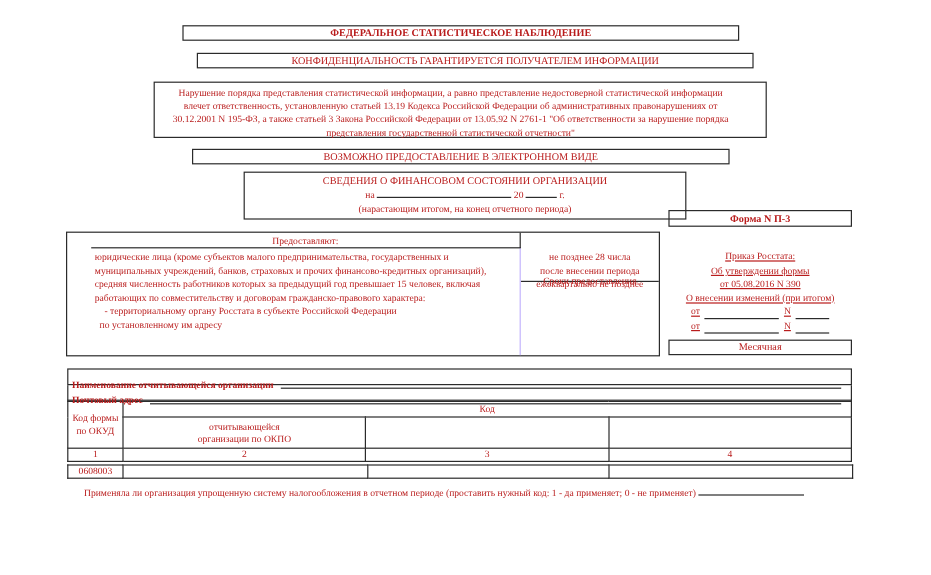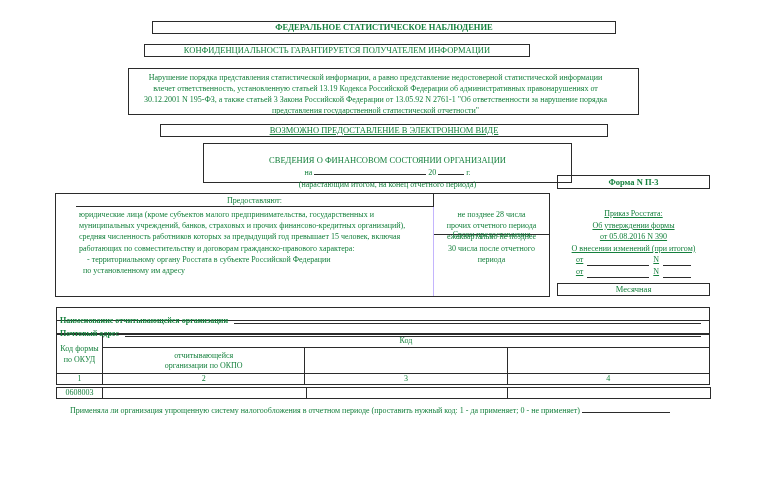--- a/index.html
+++ b/index.html
@@ -1,28 +1,28 @@
 <!DOCTYPE html>
 <html><head>
 <meta charset="utf-8">
 <style>
   * { margin:0; padding:0; box-sizing:border-box; }
   html,body { background:#fff; }
   .page {
     position:relative; width:776px; height:479px; background:#fff;
-    font-family:"Liberation Serif","DejaVu Serif",serif; color:#15803d;
+    font-family:"Liberation Serif","DejaVu Serif",serif; color:#b91c1c;
     overflow:hidden;
   }
   .abs { position:absolute; }
   .bordered { border:1px solid #2b2b2b; }
   .center { text-align:center; }
   .banner { font-size:8.5px; line-height:11px; display:flex; align-items:center; justify-content:center; }
   .bold { font-weight:bold; }
   .notice-text { font-size:8px; line-height:11px; padding:3px 30px 0 14px; text-align:center; }
-  .title-box { font-size:8.5px; line-height:12px; padding-top:10px; }
+  .title-box { font-size:8.5px; line-height:12px; padding-top:0; }
   .fill { display:inline-block; border-bottom:1px solid #2b2b2b; height:9px; vertical-align:baseline; }
   
   .info-table { display:grid; grid-template-columns:358px 1fr; grid-template-rows:13px 1fr;padding-left:20px; }
   .it-h1 { border-right:1px solid #2b2b2b; border-bottom:1px solid #2b2b2b; font-size:8px; display:flex; align-items:center; justify-content:center; }
   .it-h2 { border-bottom:1px solid #2b2b2b; font-size:8px; display:flex; align-items:center; justify-content:center;margin-top:40px; }
   .it-b1 { border-right:1px solid #c4b5fd; font-size:8px; line-height:11.2px; padding:2px 5px 0 3px; }
   .it-b2 { font-size:8px; line-height:11.2px; padding-top:2px; text-align:center; }
   .indent1 { padding-left:8px; }
   .indent2 { padding-left:4px; }
   
@@ -35,25 +35,25 @@
   table.code-table td { border:1px solid #2b2b2b; text-align:center; vertical-align:middle; line-height:10px; padding:0; }
   .footer-note { font-size:8px; line-height:11px; }
 </style>
 </head>
 <body>
 
 <div class="page">
 
   <div class="abs bordered banner bold" style="left:152px; top:21px; width:464px; height:13px;">ФЕДЕРАЛЬНОЕ СТАТИСТИЧЕСКОЕ НАБЛЮДЕНИЕ</div>
 
-  <div class="abs bordered banner" style="left:144px; top:44px; width:386px; height:13px;">КОНФИДЕНЦИАЛЬНОСТЬ ГАРАНТИРУЕТСЯ ПОЛУЧАТЕЛЕМ ИНФОРМАЦИИ</div>
+  <div class="abs bordered banner" style="left:164px; top:44px; width:464px; height:13px;">КОНФИДЕНЦИАЛЬНОСТЬ ГАРАНТИРУЕТСЯ ПОЛУЧАТЕЛЕМ ИНФОРМАЦИИ</div>
 
   <div class="abs bordered notice-text" style="left:128px; top:68px; width:511px; height:47px;">Нарушение порядка представления статистической информации, а равно представление недостоверной статистической информации влечет ответственность, установленную статьей 13.19 Кодекса Российской Федерации об административных правонарушениях от 30.12.2001 N 195-ФЗ, а также статьей 3 Закона Российской Федерации от 13.05.92 N 2761-1 "Об ответственности за нарушение порядка представления государственной статистической отчетности"</div>
 
-  <div class="abs bordered banner" style="left:160px; top:124px; width:448px; height:13px;text-decoration:underline;">ВОЗМОЖНО ПРЕДОСТАВЛЕНИЕ В ЭЛЕКТРОННОМ ВИДЕ</div>
+  <div class="abs bordered banner" style="left:160px; top:124px; width:448px; height:13px;">ВОЗМОЖНО ПРЕДОСТАВЛЕНИЕ В ЭЛЕКТРОННОМ ВИДЕ</div>
 
   <div class="abs bordered title-box center" style="left:203px; top:143px; width:369px; height:40px;">
     <div>СВЕДЕНИЯ О ФИНАНСОВОМ СОСТОЯНИИ ОРГАНИЗАЦИИ</div>
     <div style="font-size:8px;">
       <span>на</span>
       <span class="fill" style="width:112px;"></span>
       <span>20</span>
       <span class="fill" style="width:26px;"></span>
       <span>г.</span>
     </div>
@@ -63,23 +63,22 @@
   <div class="abs bordered info-table" style="left:55px; top:193px; width:495px; height:104px;">
     <div class="it-h1">Предоставляют:</div>
     <div class="it-h2">Сроки предоставления</div>
     <div class="it-b1">
       <div>юридические лица (кроме субъектов малого предпринимательства, государственных и муниципальных учреждений, банков, страховых и прочих финансово-кредитных организаций), средняя численность работников которых за предыдущий год превышает 15 человек, включая работающих по совместительству и договорам гражданско-правового характера:</div>
       <div class="indent1">- территориальному органу Росстата в субъекте Российской Федерации</div>
       <div class="indent2">по установленному им адресу</div>
     </div>
     <div class="it-b2">
       <div>не позднее 28 числа</div>
-      <div>прочих отчетного периода</div>
+      <div>после внесении периода</div>
       <div>ежеквартально не позднее</div>
-      <div>30 числа после отчетного периода</div>
     </div>
   </div>
 
   <div class="abs bordered banner bold" style="left:557px; top:175px; width:153px; height:14px;">Форма N П-3</div>
 
   <div class="abs order-block" style="left:557px; top:208px; width:153px;">
     <div>Приказ Росстата:</div>
     <div>Об утверждении формы</div>
     <div>от 05.08.2016 N 390</div>
     <div>О внесении изменений (при итогом)</div>

